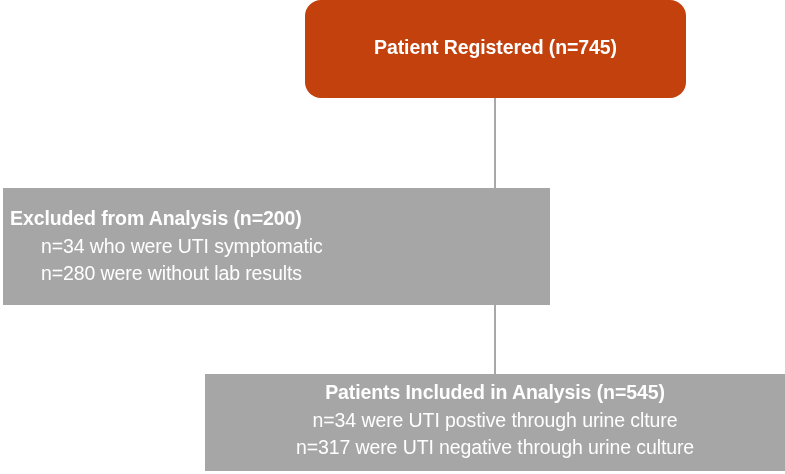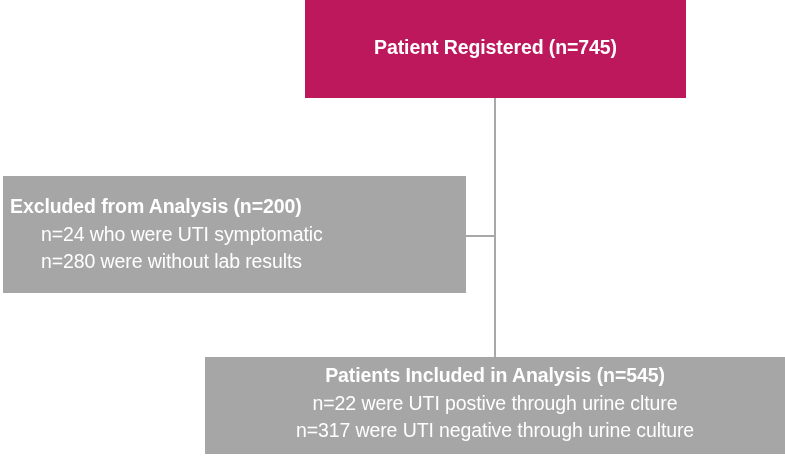--- a/index.html
+++ b/index.html
@@ -41,21 +41,22 @@
   
   .node {
     position: absolute;
     box-sizing: border-box;
     color: #ffffff;
     display: flex;
     flex-direction: column;
     justify-content: center;
   }
   .node-blue {
-    background: #be185d;
+    background: #c2410c;
+    border-radius: 16px;
   }
   .node-gray {
     background: #a6a6a6;
   }
   .node-line {
     display: block;
     white-space: nowrap;
     line-height: 1.42;
   }
   .node-title {
@@ -76,41 +77,41 @@
     padding-bottom: 2px;
   }
   #node-registered .node-title {
     font-size: 19.5px;
     letter-spacing: -0.1px;
   }
 
   
   #node-excluded {
     left: 3px;
-    top: 176px;
-    width: 463px;
+    top: 188px;
+    width: 547px;
     height: 117px;
     align-items: flex-start;
     text-align: left;
     padding: 0 0 0 7px;
   }
   #node-excluded .node-title {
     font-size: 19.5px;
     letter-spacing: -0.1px;
   }
   #node-excluded .node-sub {
     font-size: 19.5px;
     padding-left: 31px;
     letter-spacing: -0.1px;
   }
 
   
   #node-included {
     left: 205px;
-    top: 357px;
+    top: 374px;
     width: 580px;
     height: 97px;
     align-items: center;
     text-align: center;
     justify-content: flex-start;
     padding-top: 5px;
   }
   #node-included .node-line {
     font-size: 19.5px;
     letter-spacing: -0.1px;
@@ -123,23 +124,23 @@
 
   <div class="connector-vertical"></div>
   <div class="connector-horizontal"></div>
 
   <div class="node node-blue" id="node-registered">
     <span class="node-line node-title">Patient Registered (n=745)</span>
   </div>
 
   <div class="node node-gray" id="node-excluded">
     <span class="node-line node-title">Excluded from Analysis (n=200)</span>
-    <span class="node-line node-sub">n=24 who were UTI symptomatic</span>
+    <span class="node-line node-sub">n=34 who were UTI symptomatic</span>
     <span class="node-line node-sub">n=280 were without lab results</span>
   </div>
 
   <div class="node node-gray" id="node-included">
     <span class="node-line node-title">Patients Included in Analysis (n=545)</span>
-    <span class="node-line node-sub">n=22 were UTI postive through urine clture</span>
+    <span class="node-line node-sub">n=34 were UTI postive through urine clture</span>
     <span class="node-line node-sub">n=317 were UTI negative through urine culture</span>
   </div>
 
 </div>
 
 </body></html>

